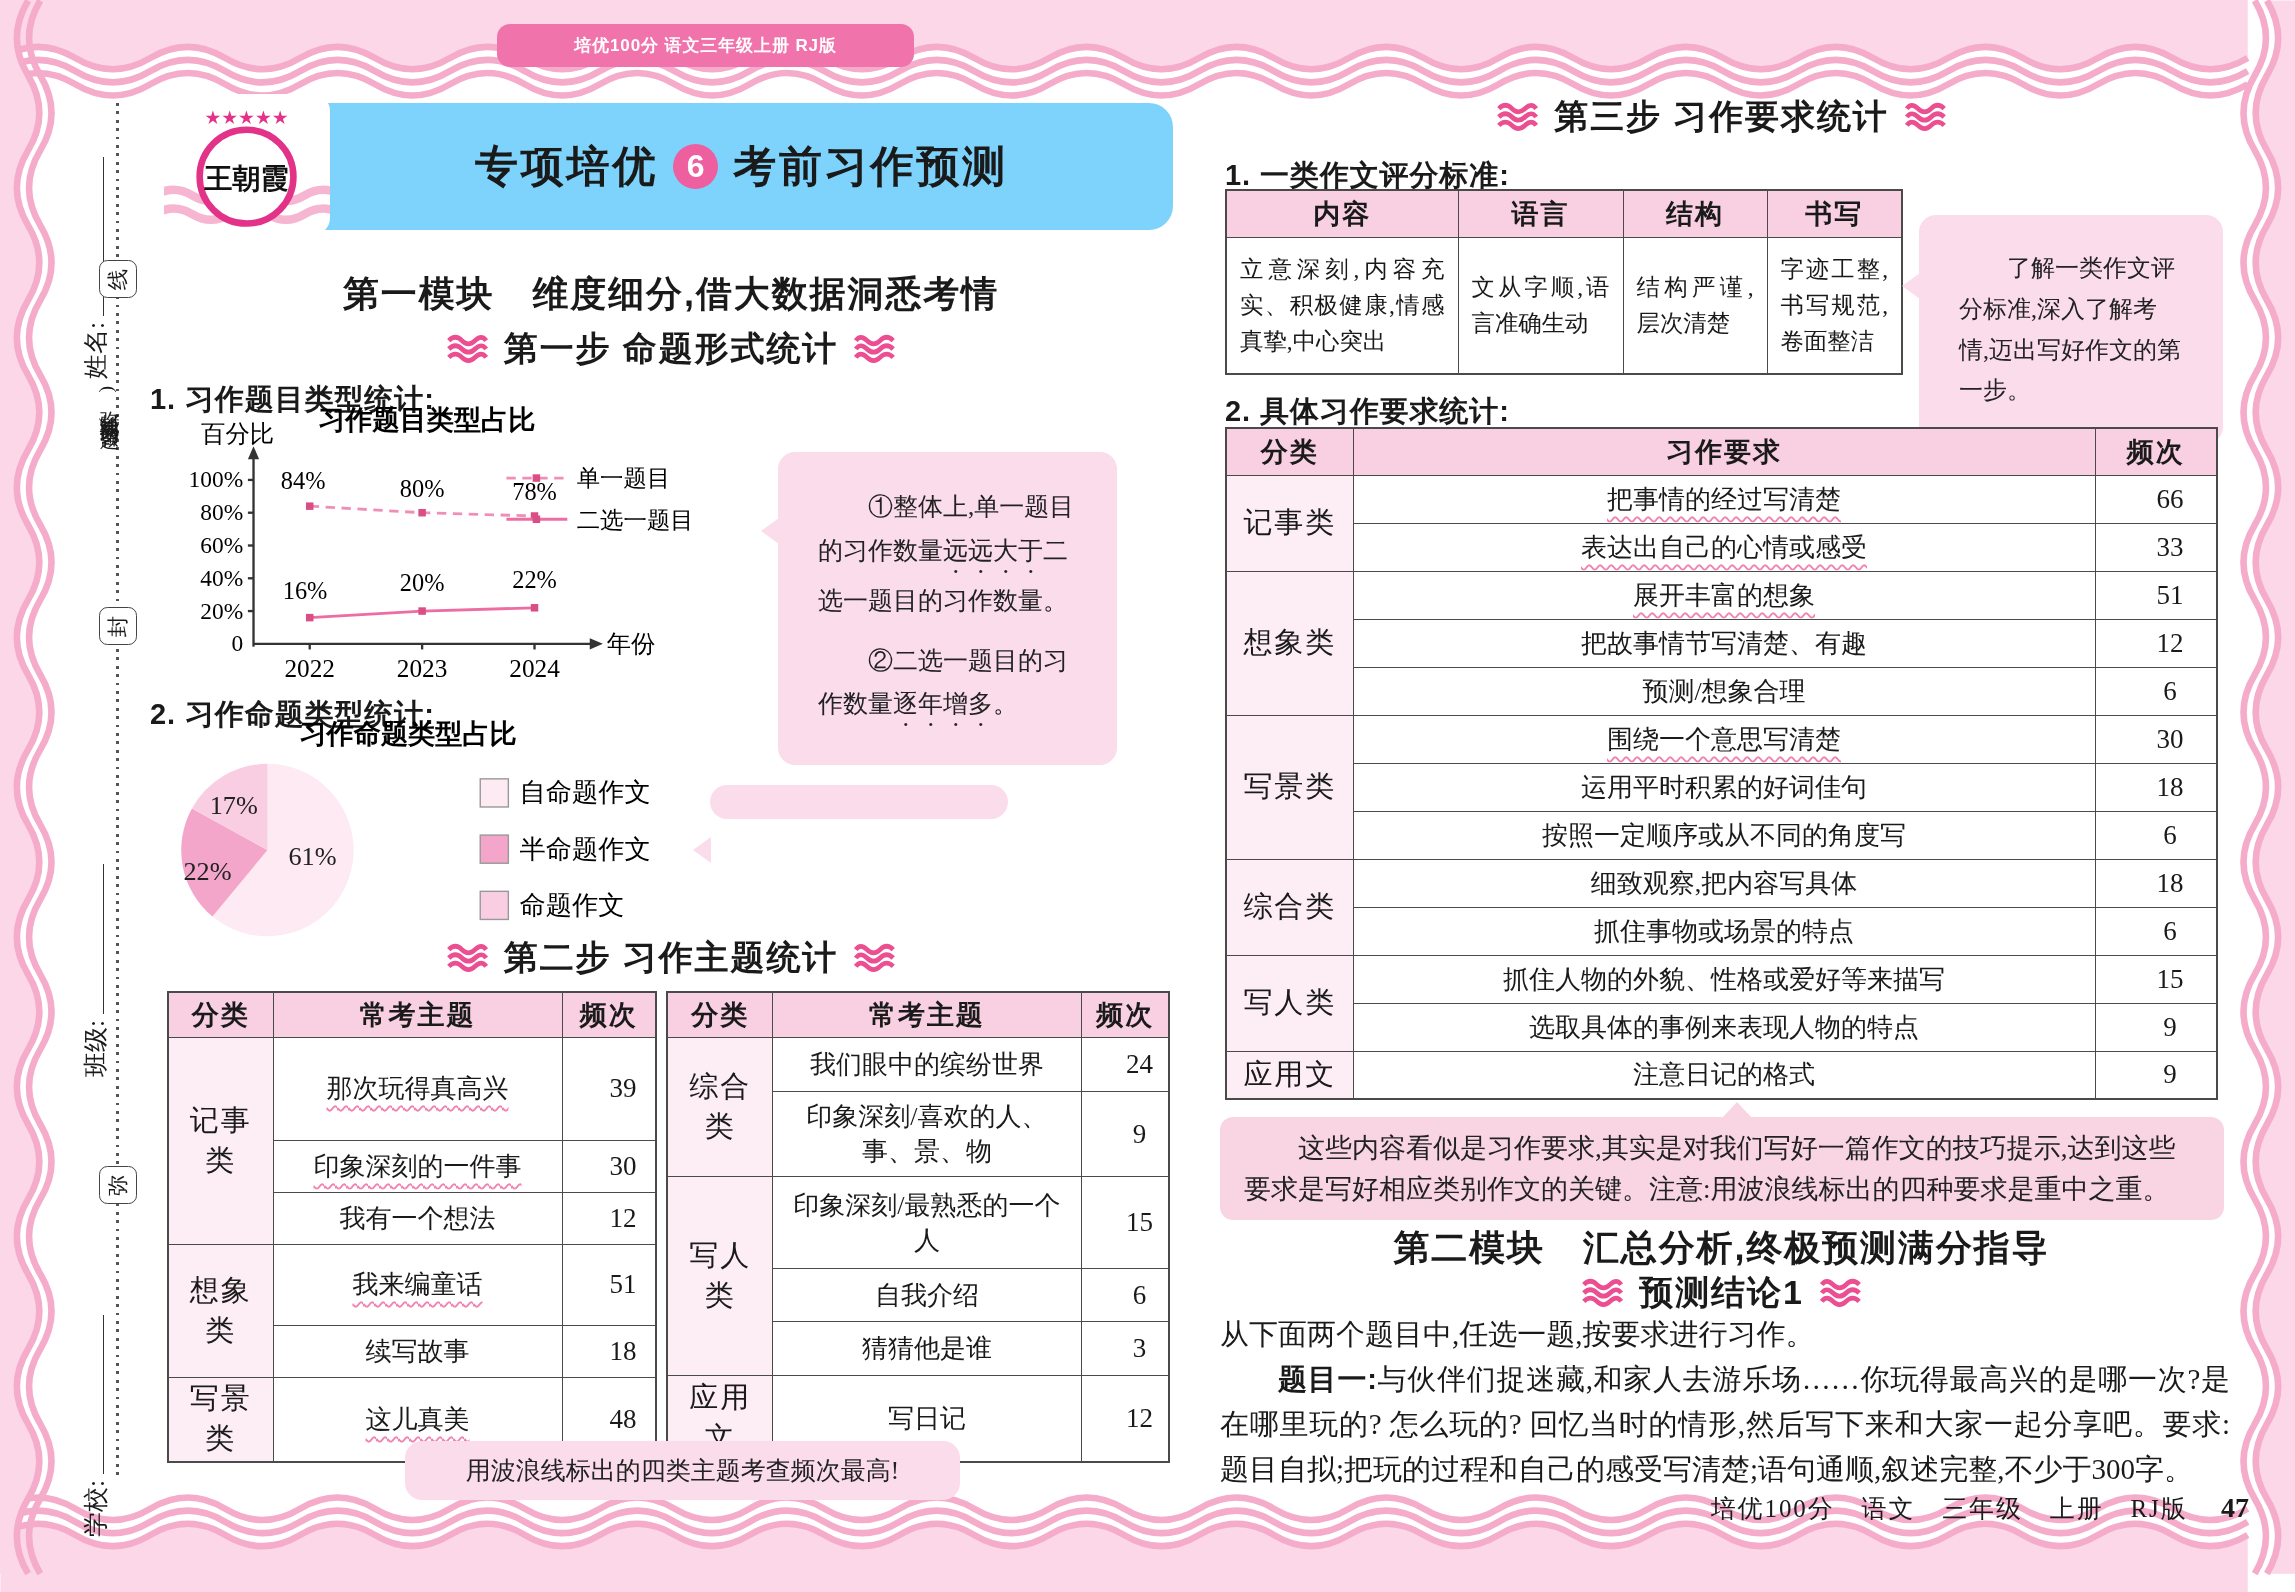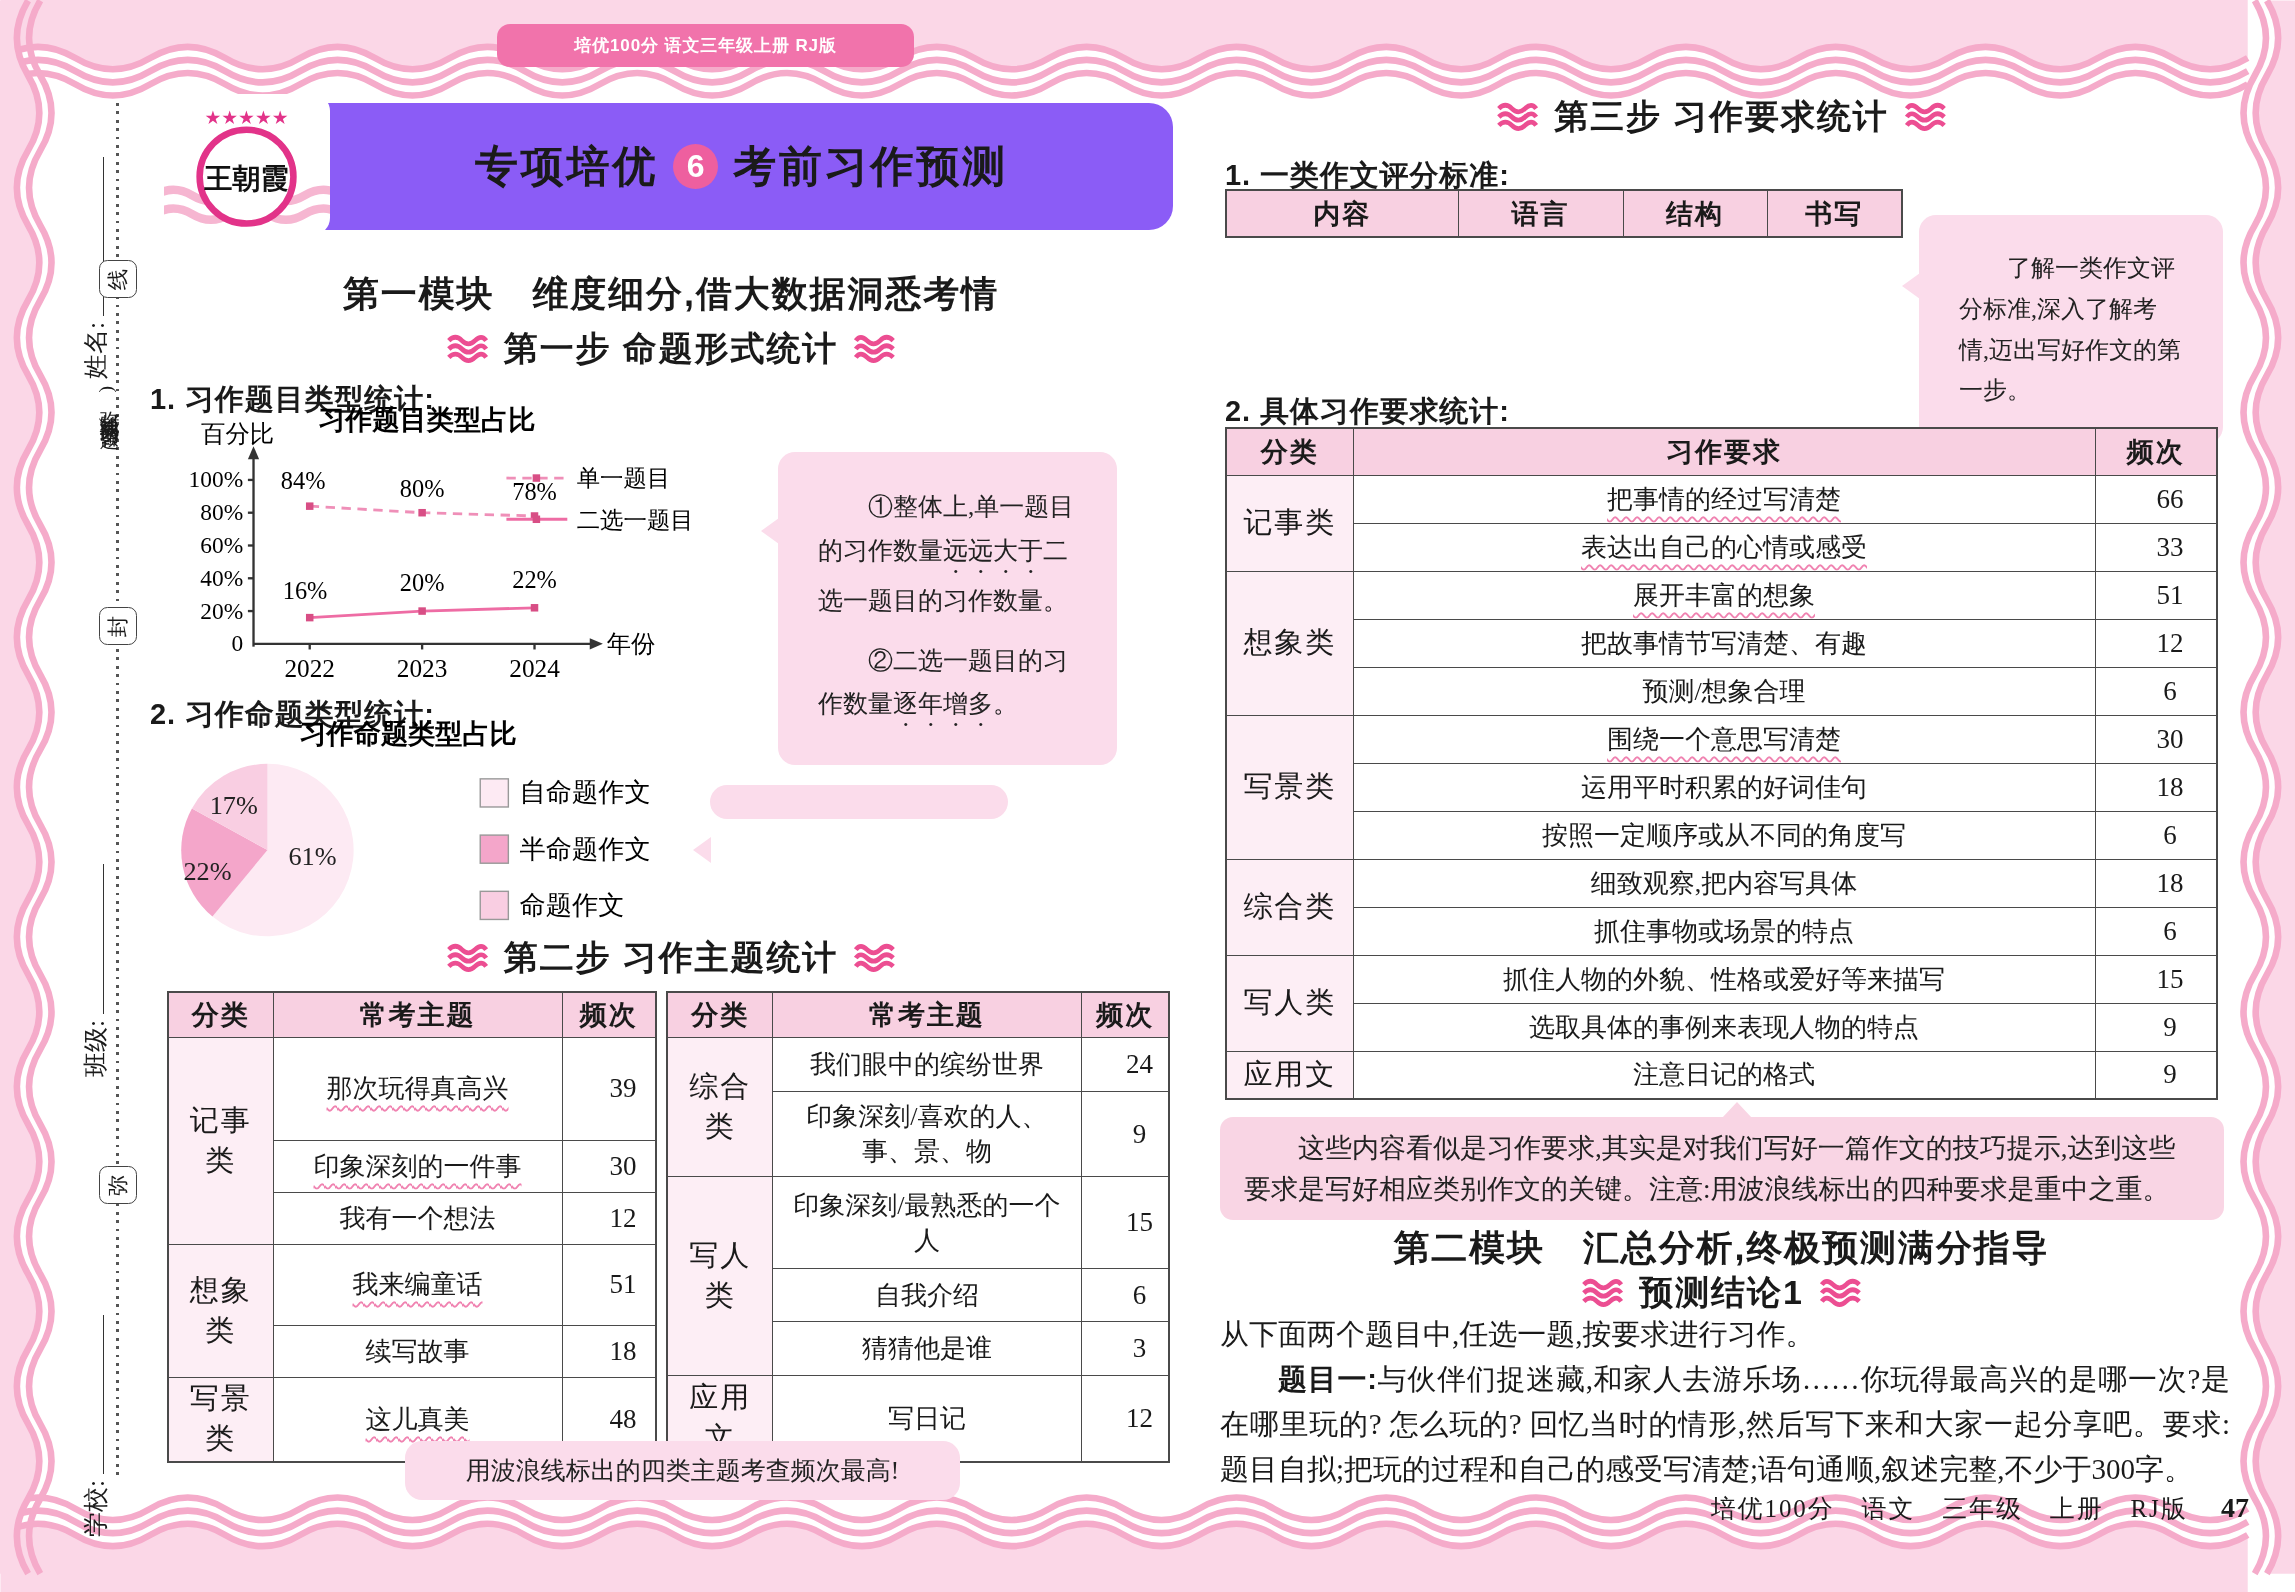--- a/index.html
+++ b/index.html
@@ -18,21 +18,21 @@
            background-image:repeating-linear-gradient(to bottom,#555 0 2.8px,transparent 2.8px 8.4px);}
   .side-rot{position:absolute;transform:rotate(-90deg);transform-origin:top left;
             display:flex;align-items:baseline;white-space:nowrap;font-size:25px;}
   .side-rot .uline{display:inline-block;border-bottom:1.9px solid #333;height:0.9px;margin-left:5.6px;}
   .sealbox{position:absolute;left:99px;width:36px;height:36px;border:1.9px solid #444;border-radius:8.4px;
            background:#fff;display:flex;align-items:center;justify-content:center;font-size:21.5px;}
   .sealbox span{transform:rotate(-90deg);}
   .sealtext{position:absolute;left:97px;top:386px;writing-mode:vertical-rl;font-size:19.7px;
             letter-spacing:2.8px;font-family:"Liberation Serif",serif;}
   
-  .banner{position:absolute;left:169px;top:103px;width:1004px;height:127px;background:#8b5cf6;
+  .banner{position:absolute;left:169px;top:103px;width:1004px;height:127px;background:#7dd3fc;
           border-radius:24px;display:flex;align-items:center;justify-content:center;padding-left:141px;
           box-sizing:border-box;gap:15px;}
   .banner .t{font-size:43px;font-weight:bold;letter-spacing:2.8px;}
   .badge6{display:inline-flex;width:45px;height:45px;border-radius:50%;background:#ee5f9f;color:#fff;
           align-items:center;justify-content:center;font-size:32px;font-weight:bold;}
   .logo{position:absolute;left:164px;top:94px;width:166px;height:141px;background:#fff;
         border-radius:17px;overflow:hidden;z-index:3;}
   
   .center-head{position:absolute;display:flex;align-items:center;justify-content:center;gap:15px;}
   .center-head .txt{font-size:34px;font-weight:bold;letter-spacing:1.9px;}
@@ -396,20 +396,26 @@
       <col style="width:144px">
       <col style="width:135px">
     </colgroup>
   <tbody>
       <tr class="th" style="height:47px">
     <td>内容</td>
         <td>语言</td>
     <td>结构</td>
         <td>书写</td>
   </tr>
+  <tr style="height:137px">
+    <td class="body">立意深刻,内容充实、积极健康,情感真挚,中心突出</td>
+        <td class="body">文从字顺,语言准确生动</td>
+    <td class="body">结构严谨,层次清楚</td>
+        <td class="body">字迹工整,书写规范,卷面整洁</td>
+  </tr>
 </tbody>
   </table>
 
 <div class="callout" style="left:1919px;top:215px;width:304px;font-size:24px;line-height:1.7">
   <span class="tri-l" style="top:58px"></span>
   <p>了解一类作文评分标准,深入了解考情,迈出写好作文的第一步。</p>
 </div>
 
 <div class="numlab" style="left:1225px;top:392px">2. 具体习作要求统计:</div>
 

